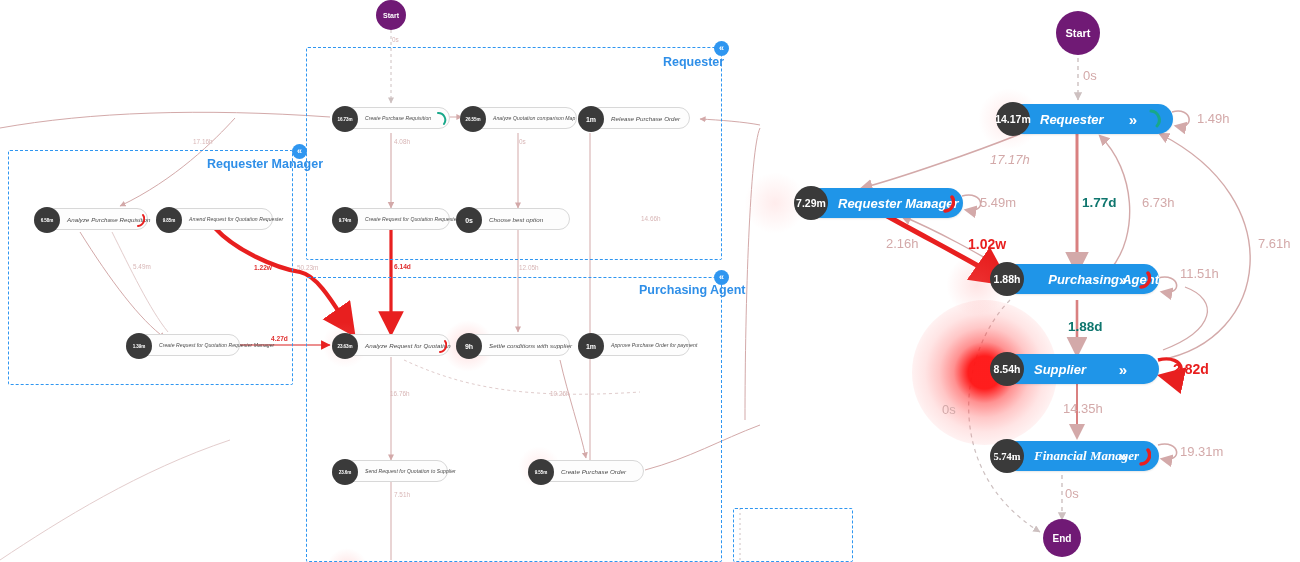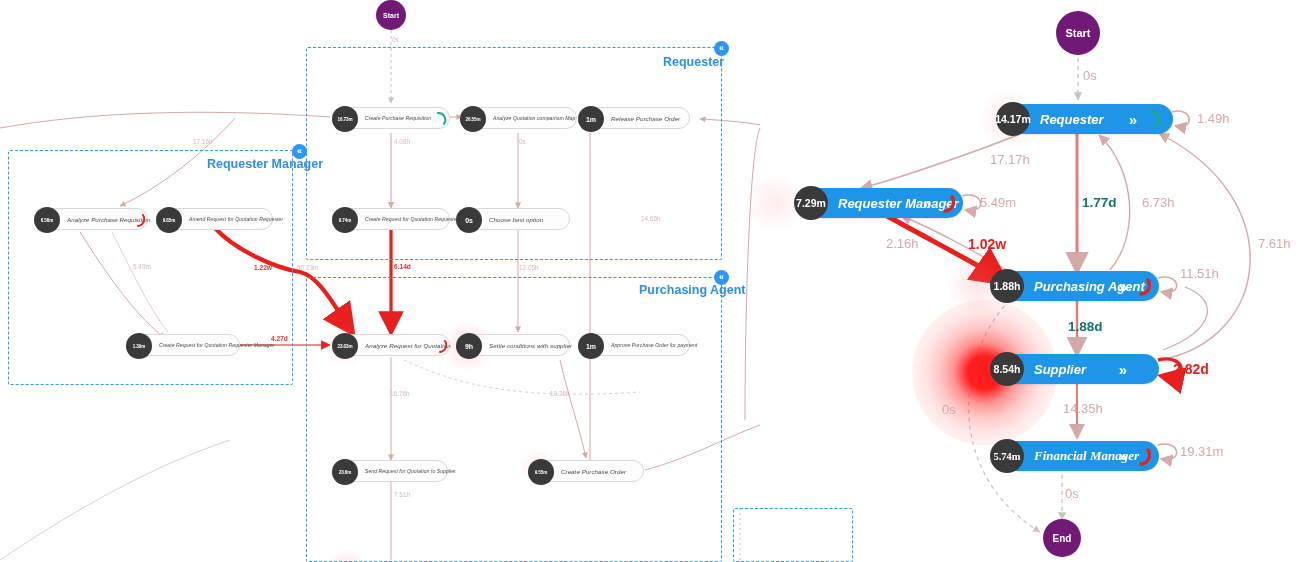--- a/index.html
+++ b/index.html
@@ -296,21 +296,21 @@
 
   <div class="role" style="left:806px;top:188px;width:157px;">
     <span class="rbadge">7.29m</span>
     <span class="rnm">Requester Manager</span>
     <span class="chev" style="right:32px;">»</span>
     <svg class="rarc" style="right:8px;top:4px;" viewBox="0 0 15 22">
       <path d="M12,5 A9,9 0 0,1 5,19" stroke="#e81f1f" stroke-width="3.5" fill="none" stroke-linecap="round"></path>
     </svg>
   </div>
 
-  <div class="role" style="left:1002px;top:271px;width:157px;">
+  <div class="role" style="left:1002px;top:264px;width:157px;justify-content:flex-end;">
     <span class="rbadge">1.88h</span>
     <span class="rnm">Purchasing Agent</span>
     <span class="chev" style="right:32px;">»</span>
     <svg class="rarc" style="right:8px;top:4px;" viewBox="0 0 15 22">
       <path d="M12,5 A9,9 0 0,1 5,19" stroke="#e81f1f" stroke-width="3.5" fill="none" stroke-linecap="round"></path>
     </svg>
   </div>
 
   <div class="role" style="left:1002px;top:354px;width:157px;">
     <span class="rbadge">8.54h</span>
@@ -322,21 +322,21 @@
     <span class="rbadge">5.74m</span>
     <span class="rnm">Financial Manager</span>
     <span class="chev" style="right:32px;">»</span>
     <svg class="rarc" style="right:8px;top:4px;" viewBox="0 0 15 22">
       <path d="M12,5 A9,9 0 0,1 5,19" stroke="#e81f1f" stroke-width="3.5" fill="none" stroke-linecap="round"></path>
     </svg>
   </div>
 
   <div class="elab e-lg" style="left:1083px;top:68px;">0s</div>
   <div class="elab e-lg" style="left:1197px;top:111px;">1.49h</div>
-  <div class="elab e-lg" style="left:990px;top:152px;">17.17h</div>
+  <div class="elab e-lg" style="left:990px;top:152px;font-style:italic;">17.17h</div>
   <div class="elab e-lg" style="left:980px;top:195px;">5.49m</div>
   <div class="elab e-lg-r" style="left:1082px;top:195px;">1.77d</div>
   <div class="elab e-lg" style="left:1142px;top:195px;">6.73h</div>
   <div class="elab e-lg" style="left:1258px;top:236px;">7.61h</div>
   <div class="elab e-lg" style="left:886px;top:236px;">2.16h</div>
   <div class="elab e-lg-rr" style="left:968px;top:236px;">1.02w</div>
   <div class="elab e-lg" style="left:1180px;top:266px;text-align:right;">11.51h</div>
   <div class="elab e-lg-r" style="left:1068px;top:319px;">1.88d</div>
   <div class="elab e-lg-rr" style="left:1173px;top:361px;">2.82d</div>
   <div class="elab e-lg" style="left:1063px;top:401px;">14.35h</div>

